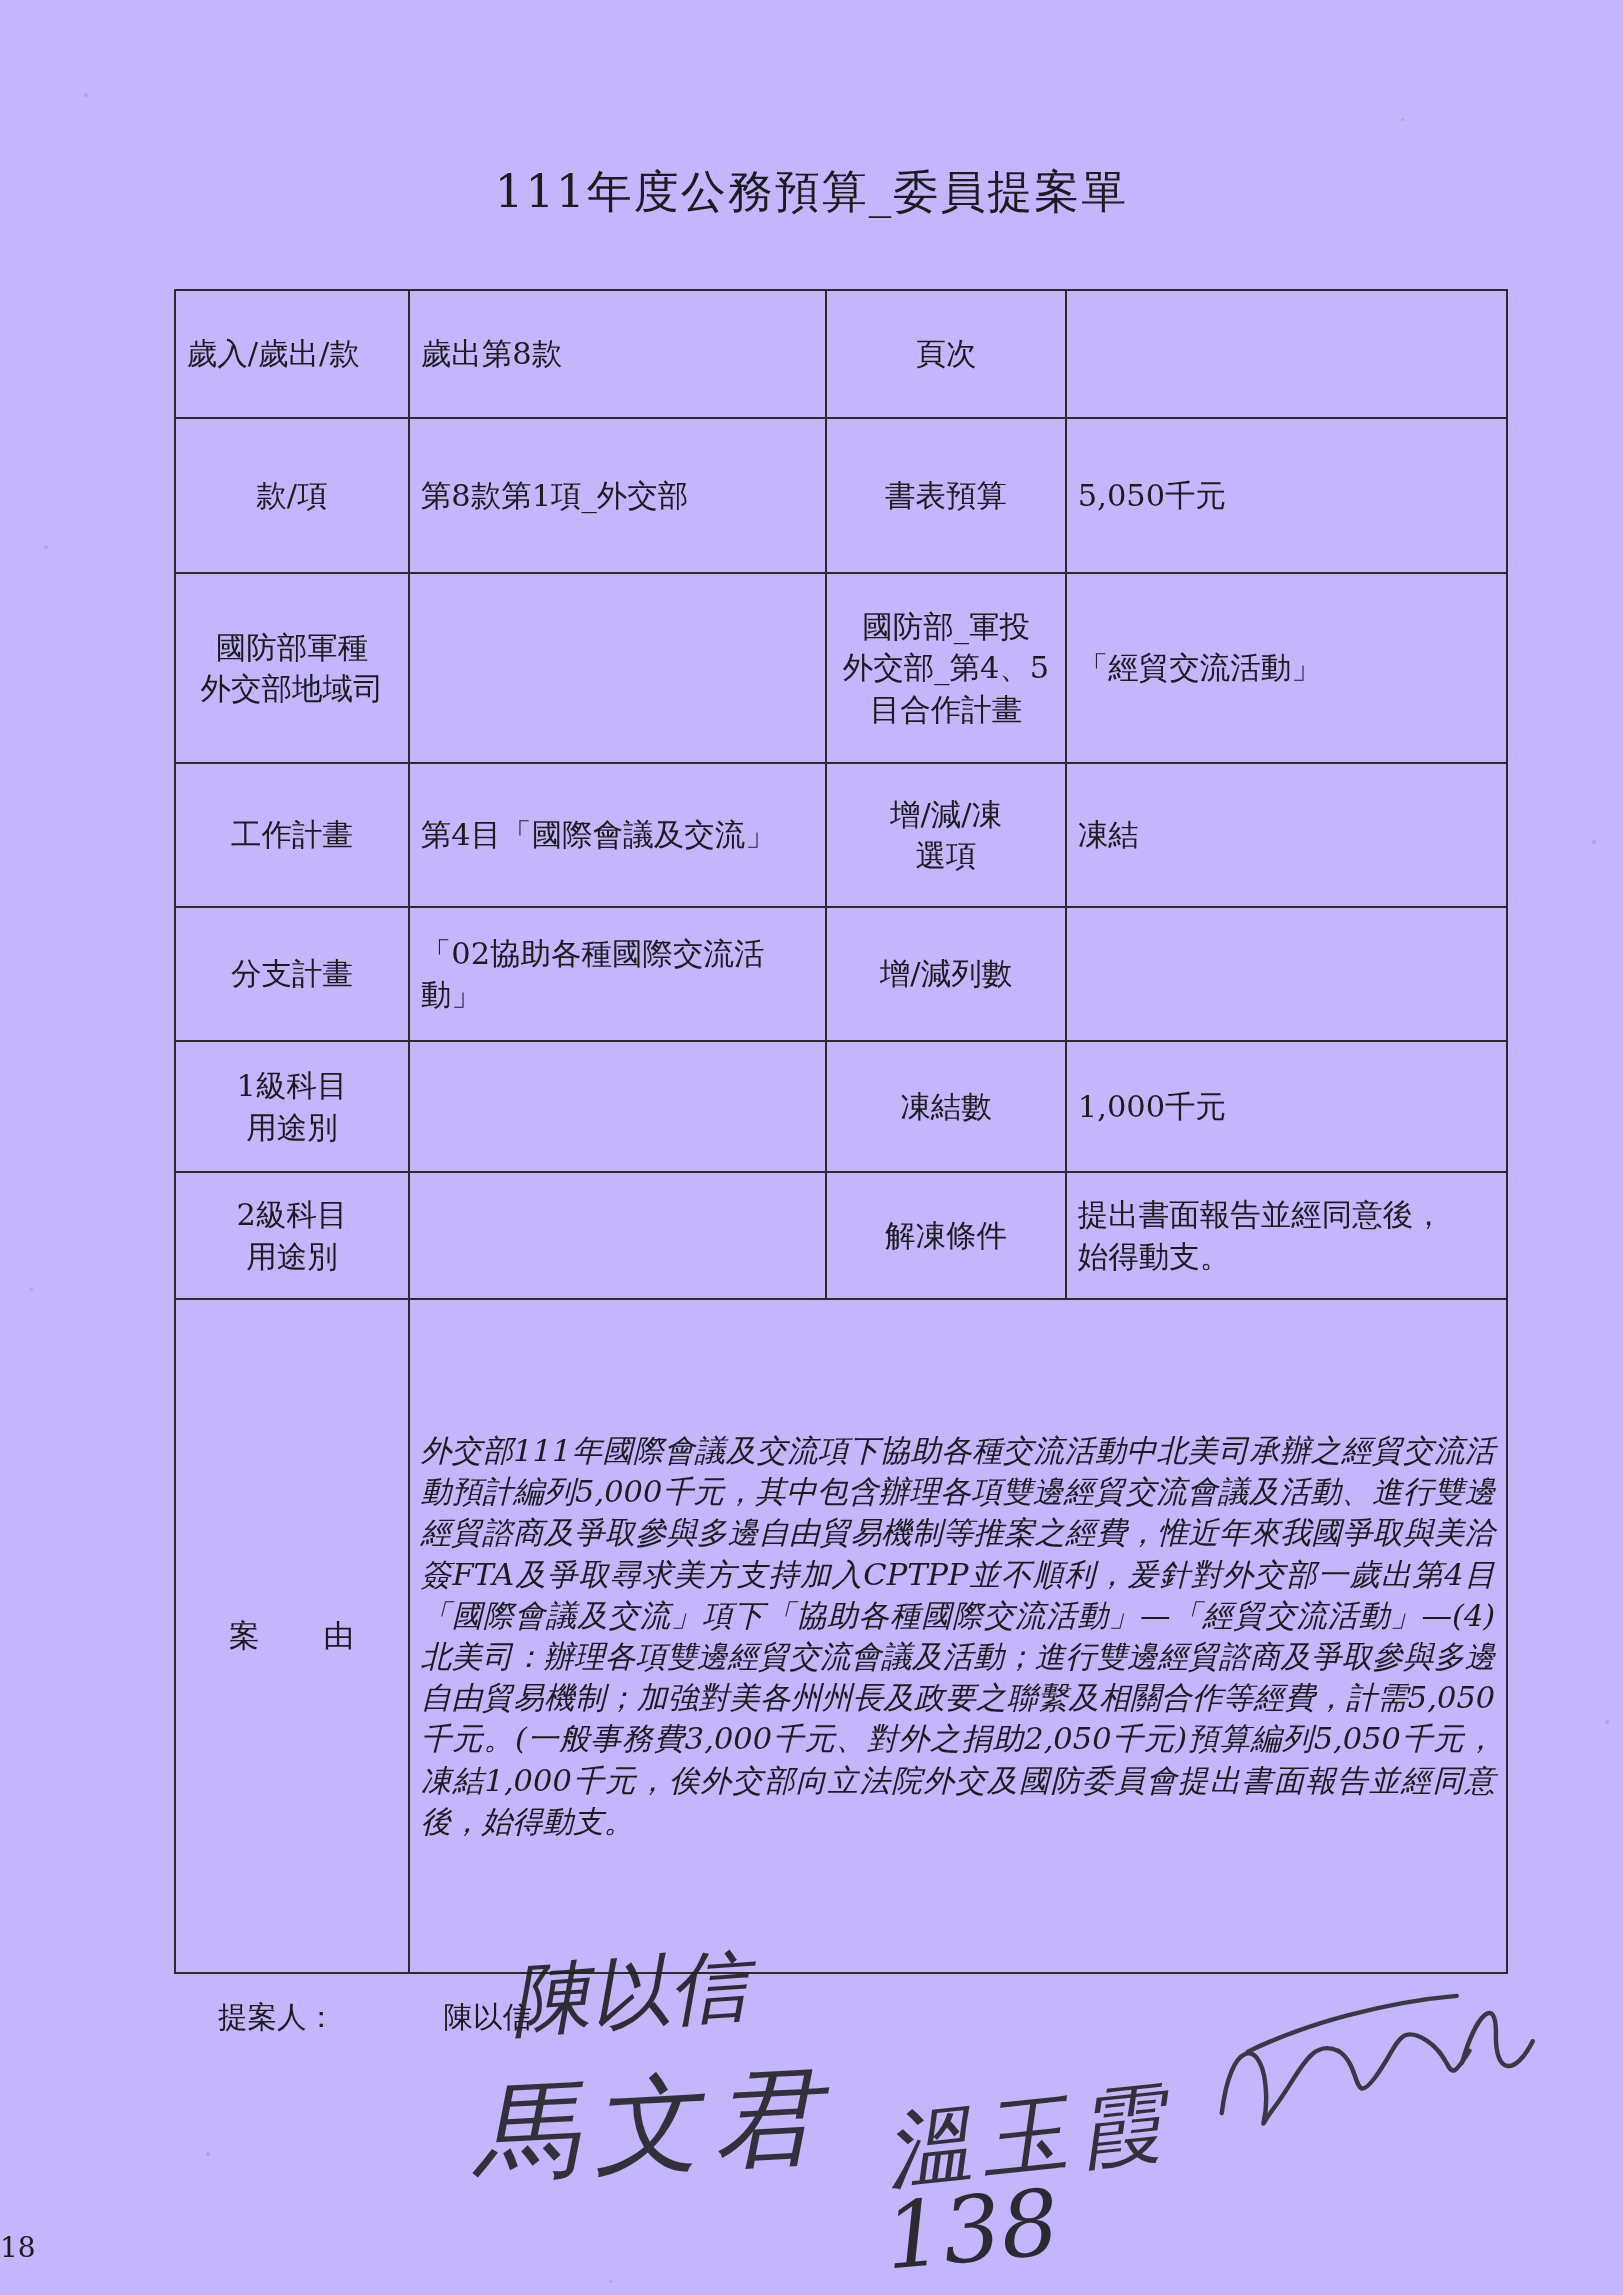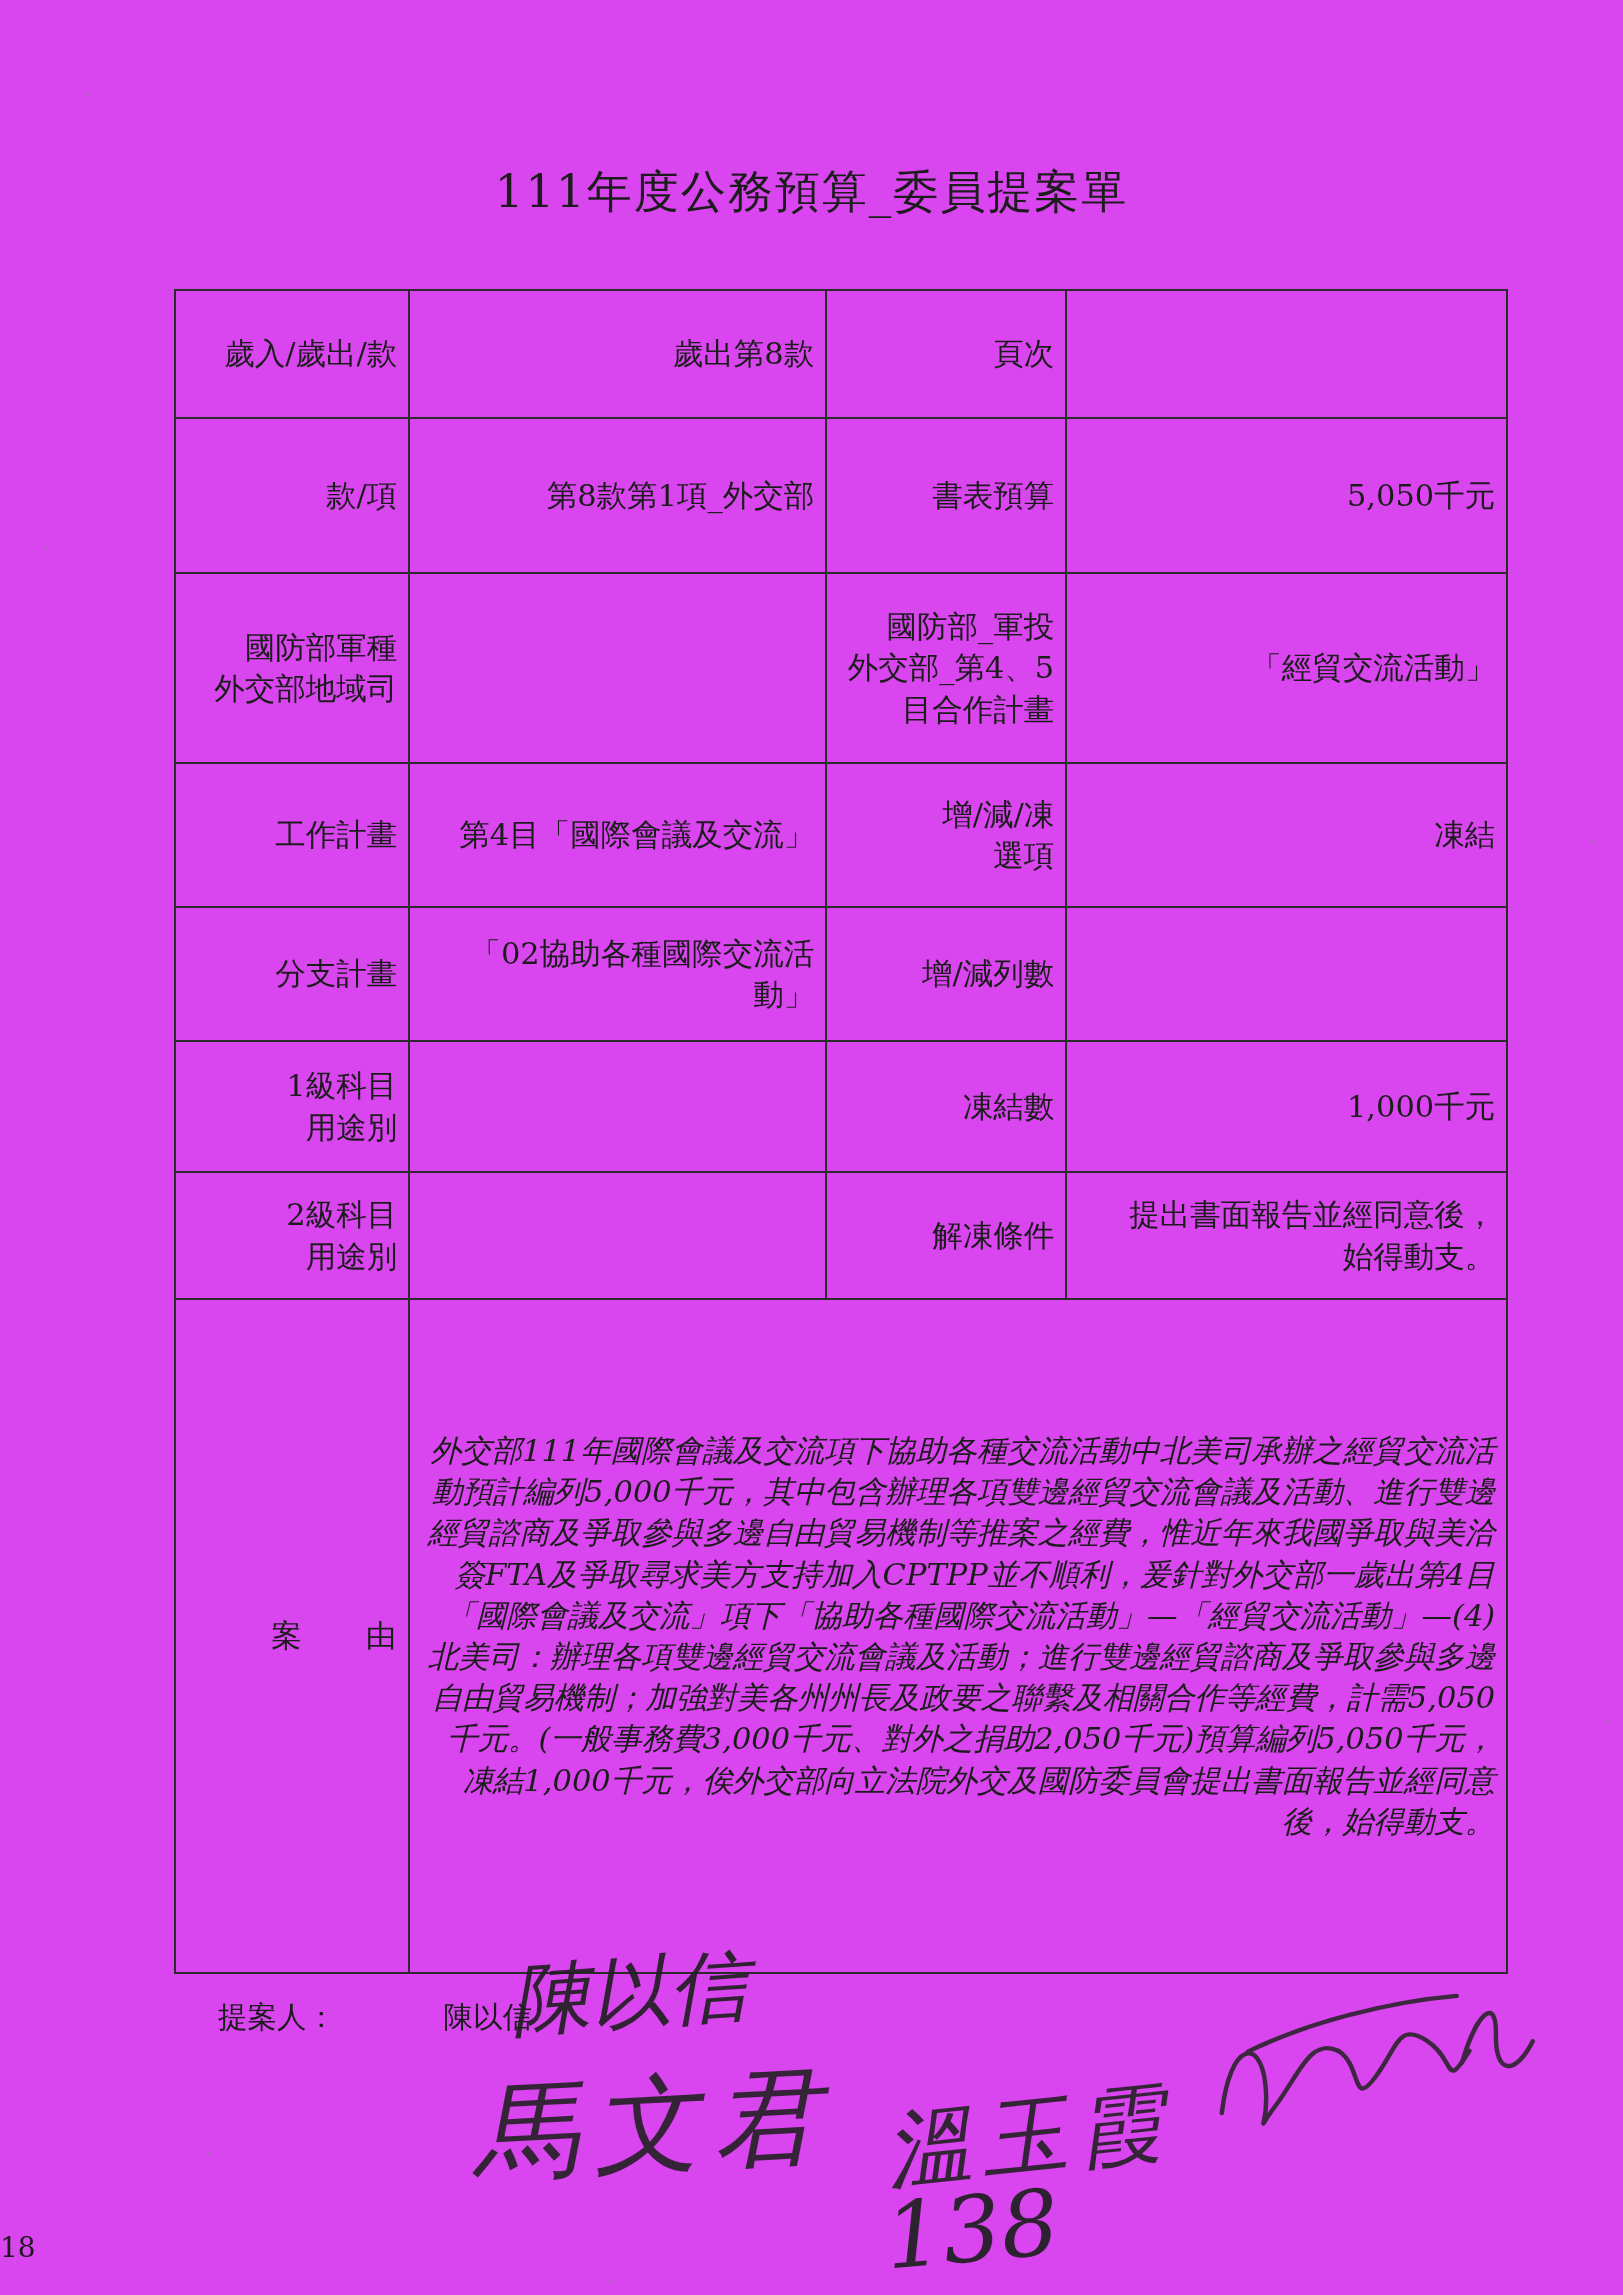--- a/index.html
+++ b/index.html
@@ -1,19 +1,19 @@
 <!DOCTYPE html>
 <html style="font-size:7.9px"><head>
 <meta charset="utf-8">
 <style>
   html,body{margin:0;padding:0;background:#e8e8e6;}
   .page{
     position:relative;
     width:1623px;height:2295px;
-    background:#d946ef;
+    background:#c4b5fd;
     font-family:"DejaVu Serif","Liberation Serif",serif;
     color:#1c1c1c;
     overflow:hidden;
   }
   .title{
     position:absolute;top:162px;left:0;width:100%;
     text-align:center;font-size:45px;font-weight:400;
     letter-spacing:2px;
   }
   table.form{
@@ -21,21 +21,20 @@
     width:1333px;border-collapse:collapse;table-layout:fixed;
   }
   table.form td{
     border:2.5px solid #2b2b2b;
     font-size:30.5px;
     vertical-align:middle;
     padding:4.9px 10.8px;
     white-space:pre-line;
     line-height:1.35;
     overflow:hidden;
-    text-align:right;
   }
   td.hdr{text-align:center;padding:4.9px 3.9px;}
   td.hdr-left{text-align:left;}
   td.val{text-align:left;}
   td.case-label{text-align:center;font-size:32px;letter-spacing:1px;}
   td.case-text{
     text-align:justify;
     font-size:31px;
     line-height:55px;
     padding:12.8px 16.7px 9.8px 16.7px;

